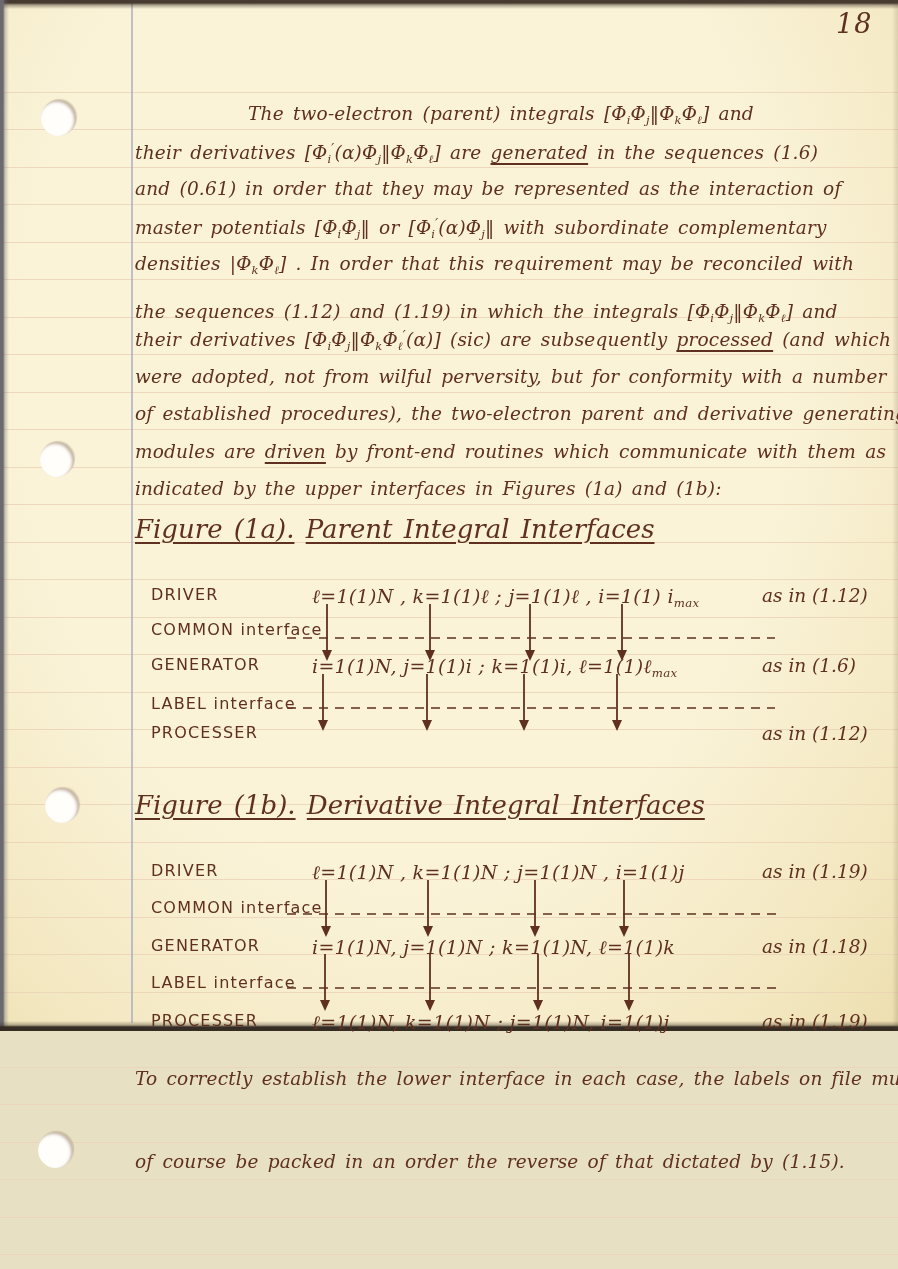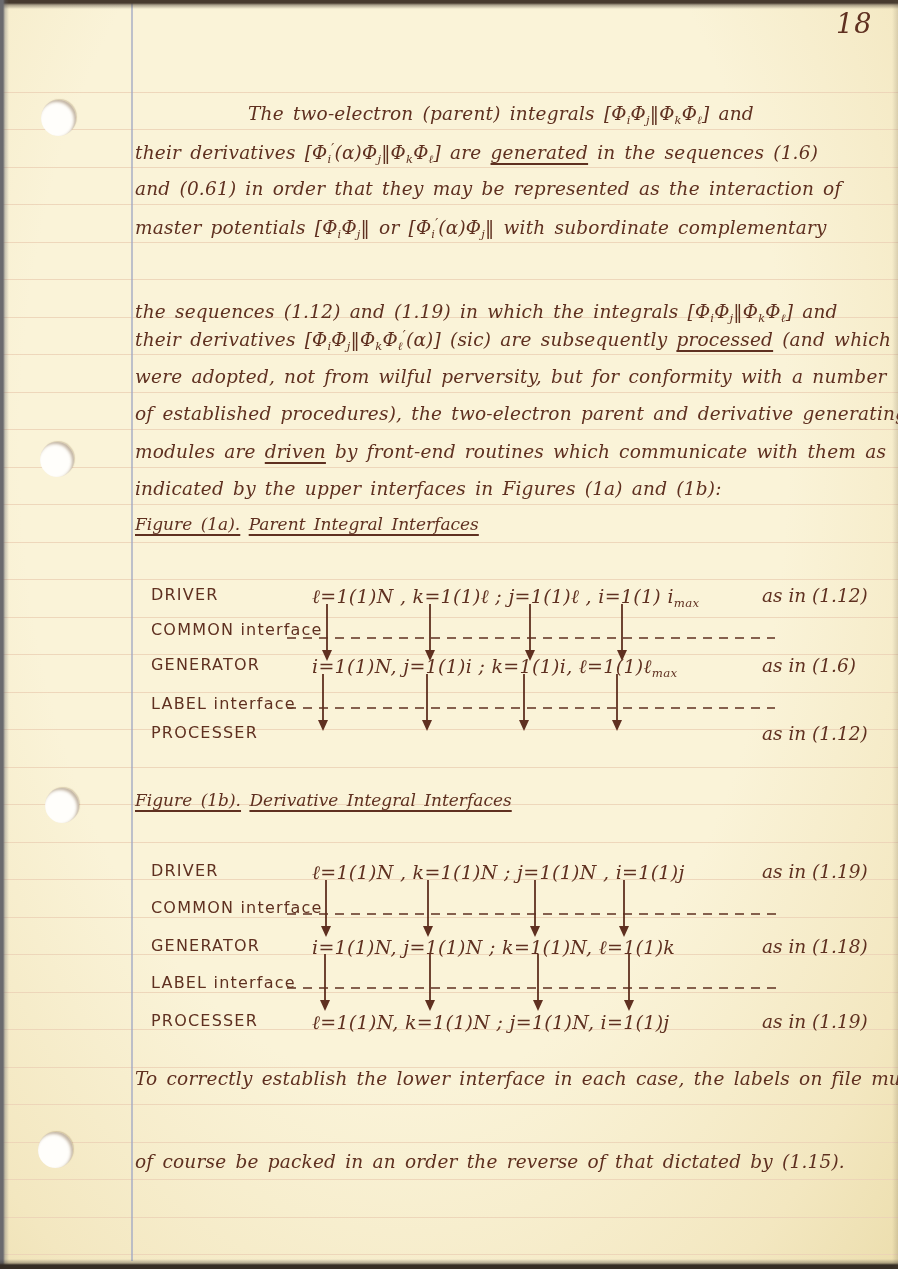--- a/index.html
+++ b/index.html
@@ -1,21 +1,21 @@
 <!DOCTYPE html>
 <html style="--paper: #f8f0cf; --ink: #5f3020; --rule: #ecd2b6; --margin: #a3a9c4;"><head>
 <meta charset="utf-8">
 <style>
   :root{
     --paper:#f8f0cf; --ink:#5f3020; --rule:#ecd2b6; --margin:#a3a9c4;
   }
   html,body{margin:0;padding:0;}
   body{width:898px;height:1269px;overflow:hidden;background:#e8e0c2;}
   .page{
-    position:relative;width:898px;height:1269px;
+    position:relative;width:898px;height:1031px;
     background:radial-gradient(ellipse at 45% 35%, #faf3d8 55%, #f3e7c0 85%, #ecdeae 100%);
     font-family:"DejaVu Serif", serif;color:var(--ink);
   }
   .rule-lines{
     position:absolute;left:0;right:0;top:92px;height:1164px;
     background:repeating-linear-gradient(to bottom, var(--rule) 0 1px, transparent 1px 37.5px);
     opacity:.85;pointer-events:none;
   }
   .margin-line{
     position:absolute;top:0;bottom:8px;left:131px;width:2px;
@@ -45,21 +45,21 @@
   .pline{
     position:absolute;left:135px;white-space:nowrap;
     font-size:18.5px;font-style:italic;word-spacing:3px;letter-spacing:.2px;
   }
   .pline.indent{left:248px;}
   .seg-sub{font-size:.62em;vertical-align:-.35em;}
   .seg-sup{font-size:.7em;vertical-align:.5em;}
   .seg-u{text-decoration:underline;text-decoration-thickness:1.5px;text-underline-offset:4px;}
   .fig-title{
     position:absolute;left:135px;white-space:nowrap;
-    font-size:17px;font-style:italic;word-spacing:3px;
+    font-size:26px;font-style:italic;word-spacing:3px;
   }
   .fig-row{position:absolute;left:16px;width:898px;height:32px;}
   .row-label{
     position:absolute;left:135px;font-family:"DejaVu Sans", sans-serif;
     font-size:16px;letter-spacing:1.2px;white-space:nowrap;
   }
   .row-expr{
     position:absolute;left:296px;white-space:nowrap;
     font-size:19px;font-style:italic;letter-spacing:.3px;
   }
@@ -87,20 +87,21 @@
   <div class="hole hole2"></div>
   <div class="hole hole3"></div>
   <div class="hole hole4"></div>
 
   <div class="page-number">18</div>
 
   <div class="pline indent" style="top:103px"><span>The two-electron (parent) integrals  [Φ</span><span class="seg-sub">i</span><span>Φ</span><span class="seg-sub">j</span><span>‖Φ</span><span class="seg-sub">k</span><span>Φ</span><span class="seg-sub">ℓ</span><span>]  and</span></div>
   <div class="pline" style="top:141px"><span>their derivatives  [Φ</span><span class="seg-sub">i</span><span class="seg-sup">′</span><span>(α)Φ</span><span class="seg-sub">j</span><span>‖Φ</span><span class="seg-sub">k</span><span>Φ</span><span class="seg-sub">ℓ</span><span>]  are </span><span class="seg-u">generated</span><span> in the sequences (1.6)</span></div>
   <div class="pline" style="top:178px"><span>and (0.61) in order that they may be represented as the interaction of</span></div>
   <div class="pline" style="top:216px"><span>master potentials  [Φ</span><span class="seg-sub">i</span><span>Φ</span><span class="seg-sub">j</span><span>‖  or  [Φ</span><span class="seg-sub">i</span><span class="seg-sup">′</span><span>(α)Φ</span><span class="seg-sub">j</span><span>‖  with subordinate complementary</span></div>
+  <div class="pline" style="top:253px"><span>densities  |Φ</span><span class="seg-sub">k</span><span>Φ</span><span class="seg-sub">ℓ</span><span>] .  In order that this requirement may be reconciled with</span></div>
   <div class="pline" style="top:301px"><span>the sequences (1.12) and (1.19) in which the integrals  [Φ</span><span class="seg-sub">i</span><span>Φ</span><span class="seg-sub">j</span><span>‖Φ</span><span class="seg-sub">k</span><span>Φ</span><span class="seg-sub">ℓ</span><span>]  and</span></div>
   <div class="pline" style="top:328px"><span>their derivatives  [Φ</span><span class="seg-sub">i</span><span>Φ</span><span class="seg-sub">j</span><span>‖Φ</span><span class="seg-sub">k</span><span>Φ</span><span class="seg-sub">ℓ</span><span class="seg-sup">′</span><span>(α)]  (sic) are subsequently </span><span class="seg-u">processed</span><span> (and which</span></div>
   <div class="pline" style="top:366px"><span>were adopted, not from wilful perversity, but for conformity with a number</span></div>
   <div class="pline" style="top:403px"><span>of established procedures), the two-electron parent and derivative generating</span></div>
   <div class="pline" style="top:441px"><span>modules are </span><span class="seg-u">driven</span><span> by front-end routines which communicate with them as</span></div>
   <div class="pline" style="top:478px"><span>indicated by the upper interfaces in Figures (1a) and (1b):</span></div>
 
   <div class="fig-title" style="top:514px"><span class="seg-u">Figure (1a).</span><span>   </span><span class="seg-u">Parent Integral Interfaces</span></div>
 
   <div class="fig-row" style="top:585px">

